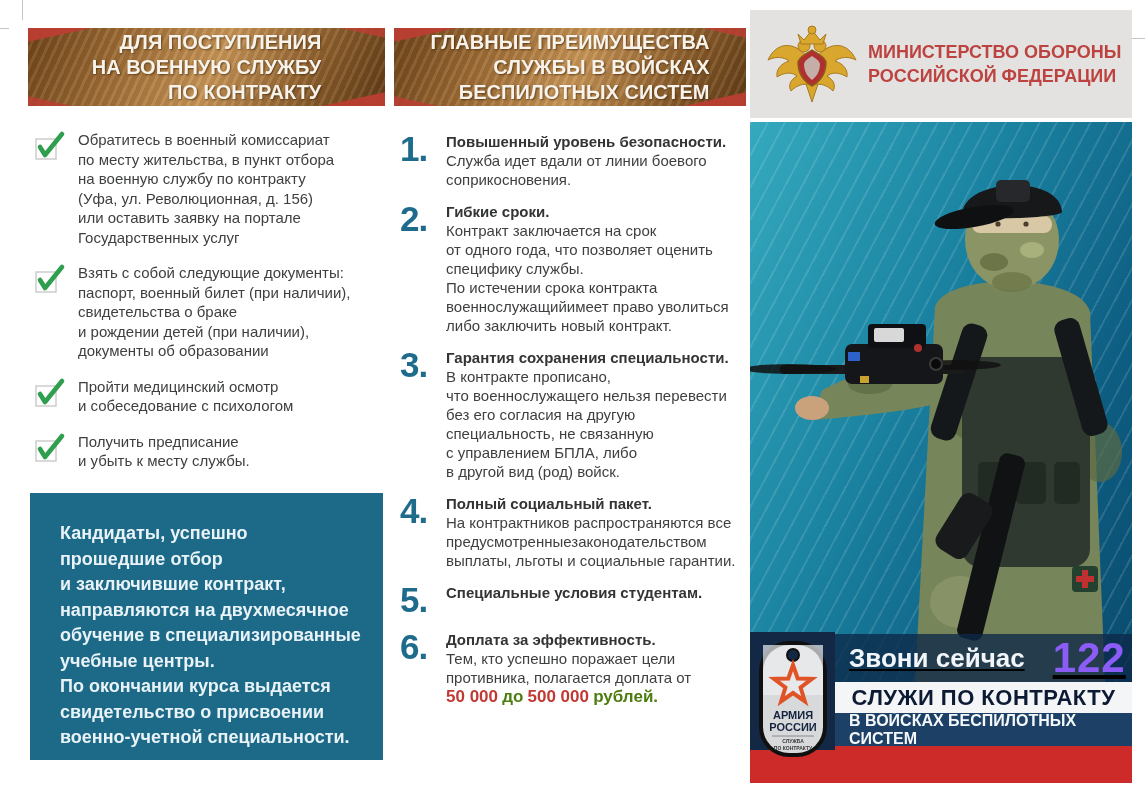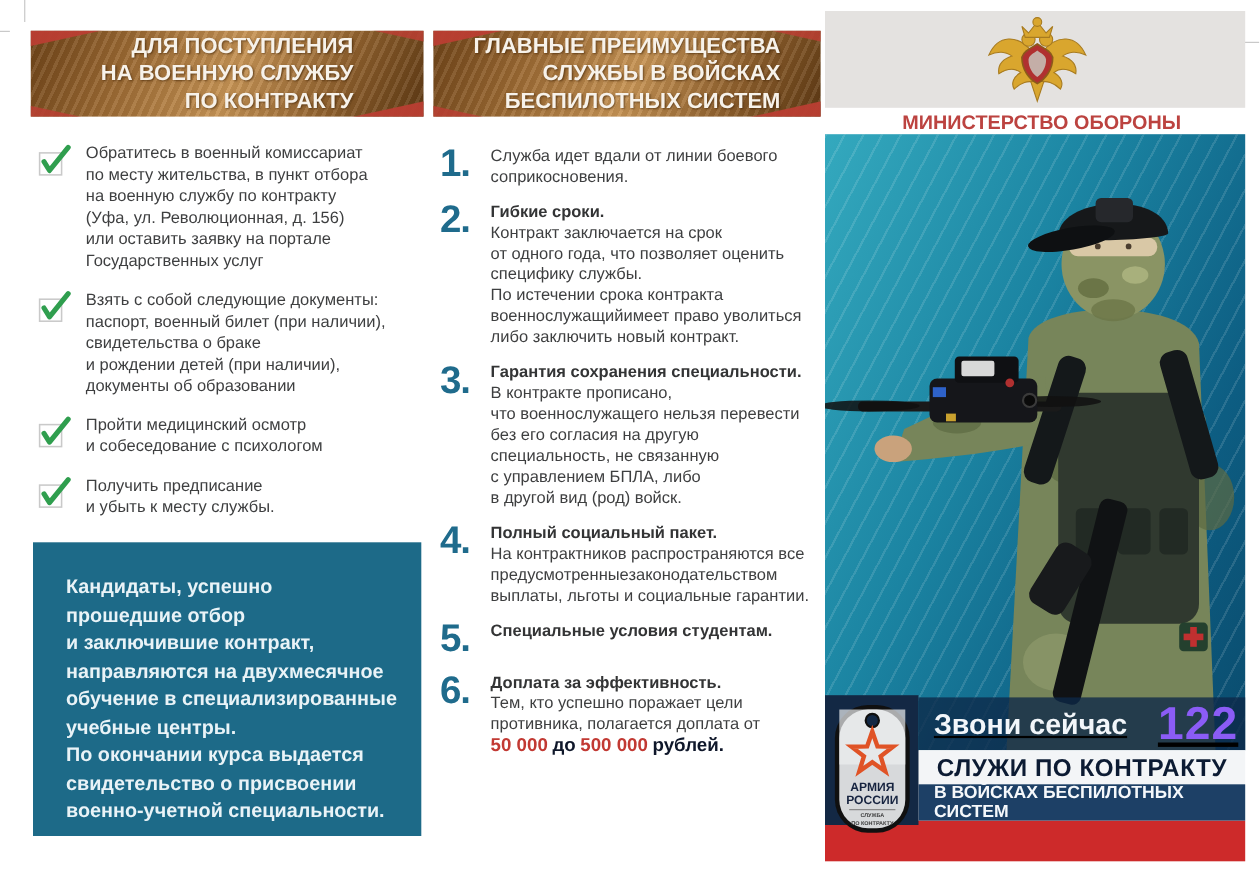--- a/index.html
+++ b/index.html
@@ -44,25 +44,25 @@
 
   
   .col-mid { position:absolute; left:394px; top:28px; width:352px; }
   .benefits { margin-top:26px; padding-left:6px; }
   .benefit { display:flex; margin-bottom:13px; }
   .benefit-num { flex:0 0 46px; font-size:35px; font-weight:bold; color:#1f6b8c; line-height:34px; letter-spacing:-1px; }
   .benefit-content { font-size:15px; color:#3e3f40; }
   .benefit-title { font-weight:bold; line-height:19px; color:#333435; }
   .benefit-body { line-height:19px; white-space:pre-line; }
   .amt-red { color:#c23933; font-weight:bold; font-size:17px; }
-  .amt-dark { color:#0f172a; font-weight:bold; font-size:17px; }
+  .amt-dark { color:#4d7c0f; font-weight:bold; font-size:17px; }
 
   
   .col-right { position:absolute; left:750px; top:10px; width:382px; height:773px; }
-  .mod-header { height:88px; background:#e4e2e0; display:flex; align-items:center; padding:0 10px 0 14px;flex-direction:column; }
+  .mod-header { height:108px; background:#e4e2e0; display:flex; align-items:center; padding:0 10px 0 14px; }
   .mod-title { color:#bc4340; font-weight:bold; font-size:18px; line-height:24px; margin-left:8px; }
 
   .photo { position:absolute; left:0; top:112px; width:382px; height:560px;
     background:linear-gradient(115deg,#34a9be 0%, #1b84a2 40%, #0d5d82 75%, #0a4c6e 100%); overflow:hidden; }
   .photo .streaks { position:absolute; inset:0;
     background:repeating-linear-gradient(118deg, rgba(255,255,255,.12) 0 2px, rgba(255,255,255,0) 2px 15px); }
   .photo svg { position:absolute; left:0; top:0; }
 
   .tag-panel { position:absolute; left:0; top:622px; width:85px; height:118px; background:#132844; z-index:3; }
   .call-band { position:absolute; left:85px; top:624px; width:297px; height:48px;
@@ -154,20 +154,21 @@
 
   <div class="col-mid">
     <div class="banner">ГЛАВНЫЕ ПРЕИМУЩЕСТВА
 СЛУЖБЫ В ВОЙСКАХ
 БЕСПИЛОТНЫХ СИСТЕМ</div>
 
     <div class="benefits">
       <div class="benefit">
         <div class="benefit-num">1.</div>
         <div class="benefit-content">
+          <div class="benefit-title">Повышенный уровень безопасности.</div>
           <div class="benefit-body">Служба идет вдали от линии боевого
 соприкосновения.</div>
         </div>
       </div>
       <div class="benefit">
         <div class="benefit-num">2.</div>
         <div class="benefit-content">
           <div class="benefit-title">Гибкие сроки.</div>
           <div class="benefit-body">Контракт заключается на срок
 от одного года, что позволяет оценить

